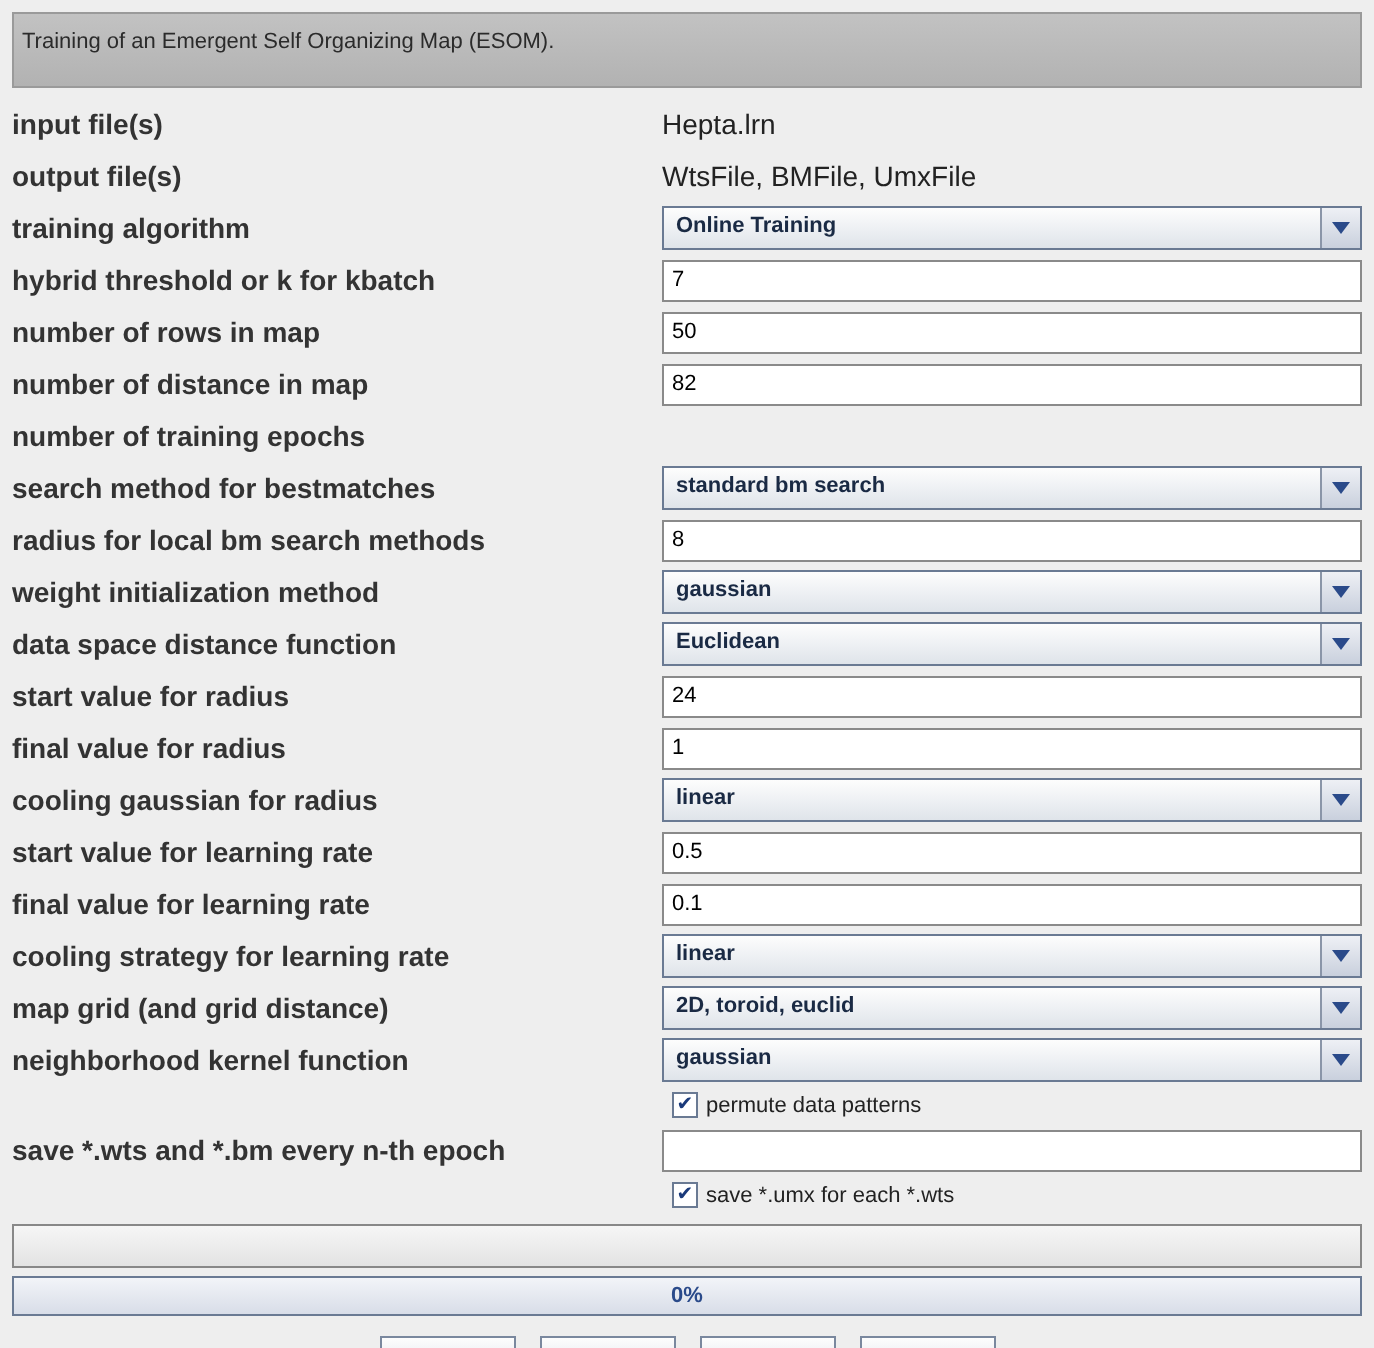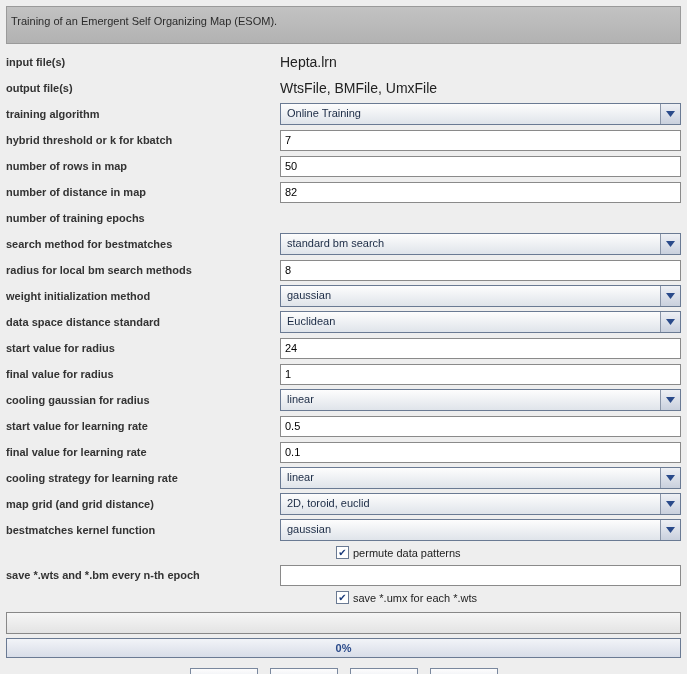--- a/index.html
+++ b/index.html
@@ -23,23 +23,23 @@
     color: #2b2b2b;
     font-size: 11px;
   }
   .form-row {
     display: flex;
     align-items: center;
     margin: 2px 0;
     min-height: 24px;
   }
   .form-row .label {
-    width: 274px;
+    width: 325px;
     padding-left: 0;
-    font-size: 11px;
+    font-size: 14px;
     font-weight: bold;
     color: #333;
   }
   .form-row .value-static {
     font-size: 14px;
     color: #222;
   }
   .field-wrap {
     flex: 1;
     display: flex;
@@ -57,21 +57,21 @@
   .select {
     flex: 1;
     display: flex;
     height: 22px;
     border: 1px solid #6a7a93;
     background: linear-gradient(#fdfdfd, #dfe4ea);
   }
   .select .select-text {
     flex: 1;
     padding: 3px 6px;
-    font-weight: normal;
+    font-weight: bold;
     font-size: 11px;
     color: #1a2a44;
   }
   .select .select-btn {
     width: 20px;
     display: flex;
     align-items: center;
     justify-content: center;
     border-left: 1px solid #8a95a8;
     background: linear-gradient(#eef0f5, #c9d0dd);
@@ -220,21 +220,21 @@
         <div class="select-btn">
             <svg viewBox="0 0 9 6">
               <path d="M0 0 L9 0 L4.5 6 Z" fill="#2a4a8a"></path>
             </svg>
           </div>
       </div>
     </div>
   </div>
 
   <div class="form-row">
-    <div class="label">data space distance standard</div>
+    <div class="label">data space distance function</div>
     <div class="field-wrap">
       <div class="select">
         <div class="select-text">Euclidean</div>
         <div class="select-btn">
             <svg viewBox="0 0 9 6">
               <path d="M0 0 L9 0 L4.5 6 Z" fill="#2a4a8a"></path>
             </svg>
           </div>
       </div>
     </div>
@@ -304,21 +304,21 @@
         <div class="select-btn">
             <svg viewBox="0 0 9 6">
               <path d="M0 0 L9 0 L4.5 6 Z" fill="#2a4a8a"></path>
             </svg>
           </div>
       </div>
     </div>
   </div>
 
   <div class="form-row">
-    <div class="label">bestmatches kernel function</div>
+    <div class="label">neighborhood kernel function</div>
     <div class="field-wrap">
       <div class="select">
         <div class="select-text">gaussian</div>
         <div class="select-btn">
             <svg viewBox="0 0 9 6">
               <path d="M0 0 L9 0 L4.5 6 Z" fill="#2a4a8a"></path>
             </svg>
           </div>
       </div>
     </div>

